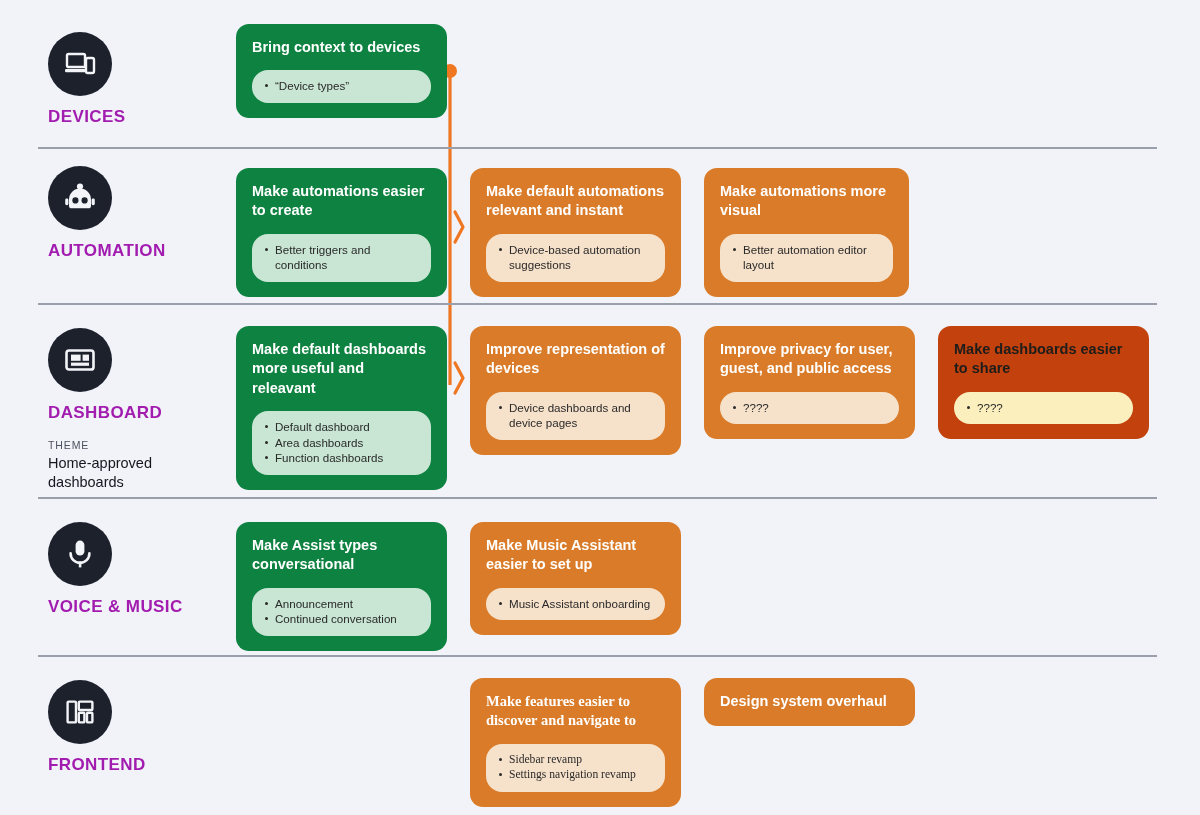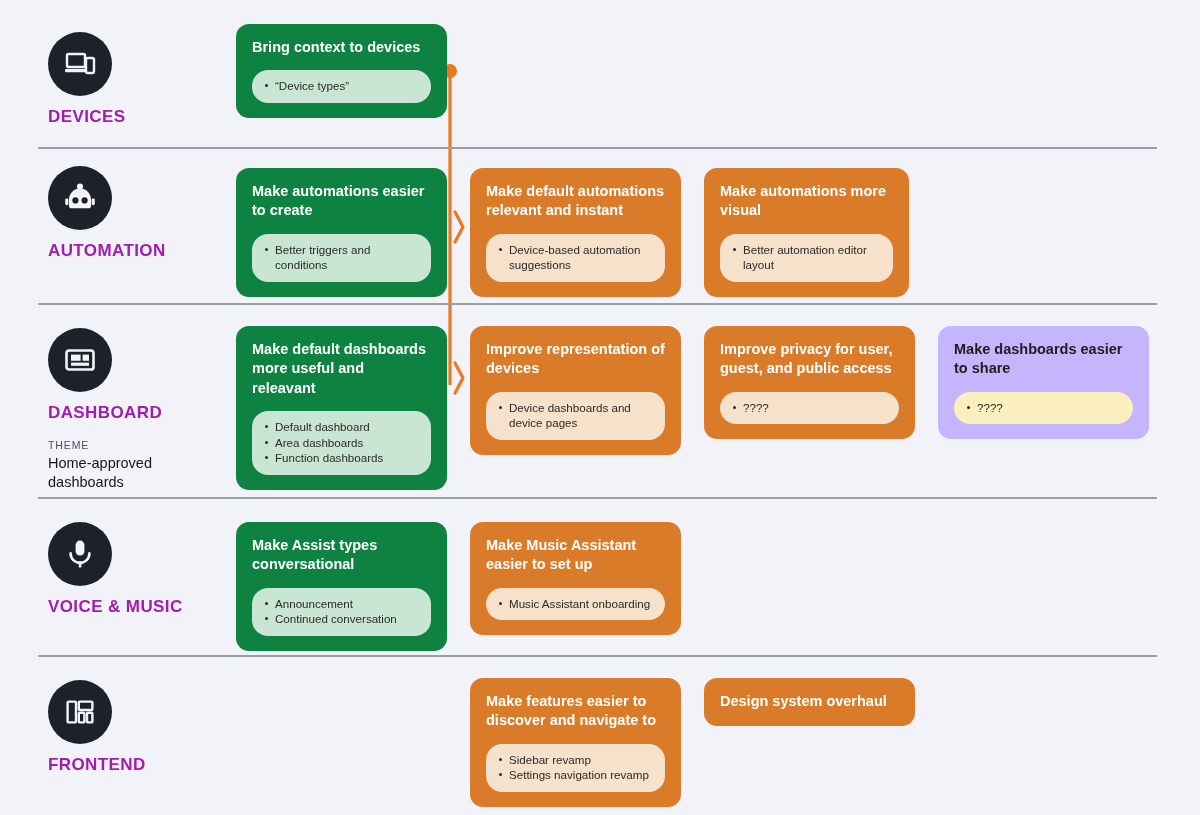--- a/index.html
+++ b/index.html
@@ -65,21 +65,21 @@
   }
 
   
   .card {
     position: absolute;
     border-radius: 13px;
     padding: 14px 16px 15px 16px;
   }
   .card.green  { background: #0e8240; }
   .card.orange { background: #d97b28; }
-  .card.yellow { background: #c4b5fd; }
+  .card.yellow { background: #c2410c; }
 
   .card-title {
     font-size: 14.5px;
     font-weight: bold;
     line-height: 1.33;
     color: #ffffff;
   }
   .card.yellow .card-title { color: #1d1d1b; }
 
   .card-pill {
@@ -263,21 +263,21 @@
       <div class="cat-icon">
         <svg width="34" height="34" viewBox="0 0 34 34">
       <rect x="4.6" y="6.6" width="8.4" height="20.8" rx="1" fill="none" stroke="#f2f4f8" stroke-width="2.4"></rect>
       <rect x="15.8" y="6.6" width="13.6" height="8.4" rx="1" fill="none" stroke="#f2f4f8" stroke-width="2.4"></rect>
       <rect x="15.8" y="17.8" width="5.6" height="9.6" rx="1" fill="none" stroke="#f2f4f8" stroke-width="2.4"></rect>
       <rect x="24" y="17.8" width="5.4" height="9.6" rx="1" fill="none" stroke="#f2f4f8" stroke-width="2.4"></rect>
     </svg>
       </div>
       <div class="cat-name">FRONTEND</div>
     </div>
-    <div class="card orange" style="left: 470px; top: 678px; width: 211px;">
+    <div class="card orange" style="left: 470px; top: 678px; width: 211px; font-family: Liberation Serif, serif;">
       <div class="card-title">Make features easier to discover and navigate to</div>
       <div class="card-pill">
         <ul>
           <li>Sidebar revamp</li>
           <li>Settings navigation revamp</li>
         </ul>
       </div>
     </div>
     <div class="card orange" style="left: 704px; top: 678px; width: 211px;">
       <div class="card-title">Design system overhaul</div>

